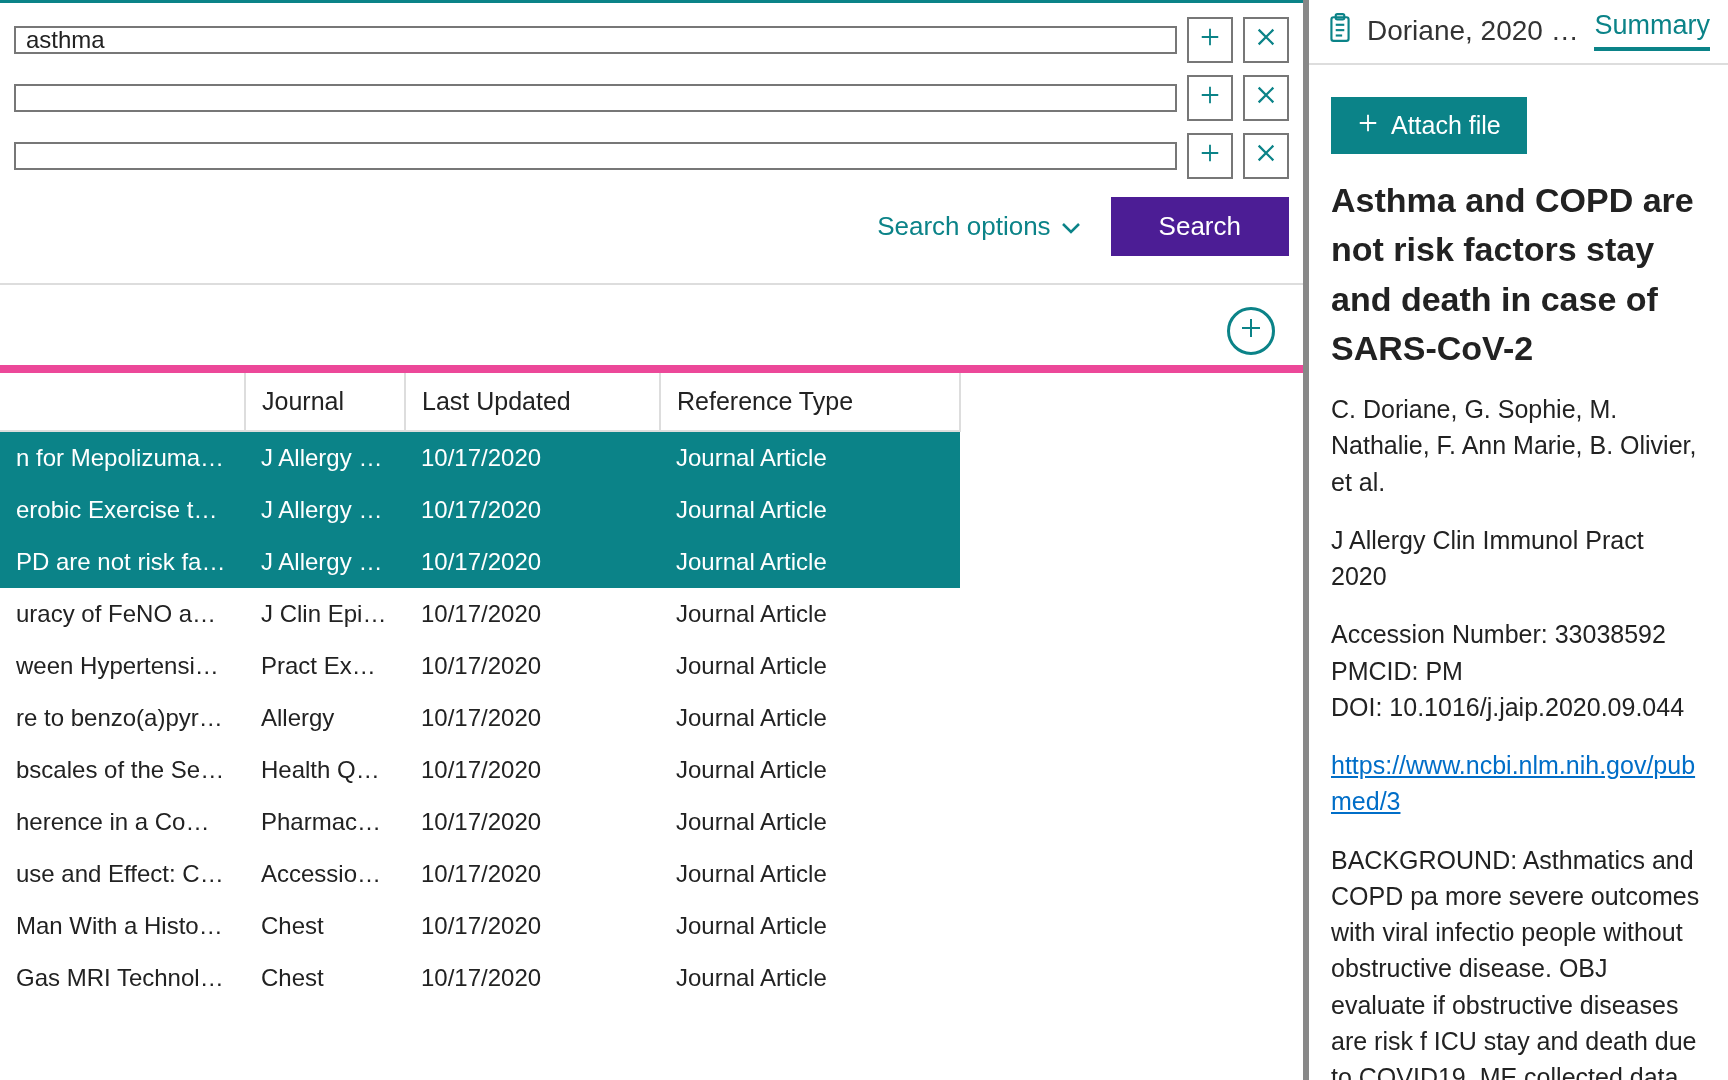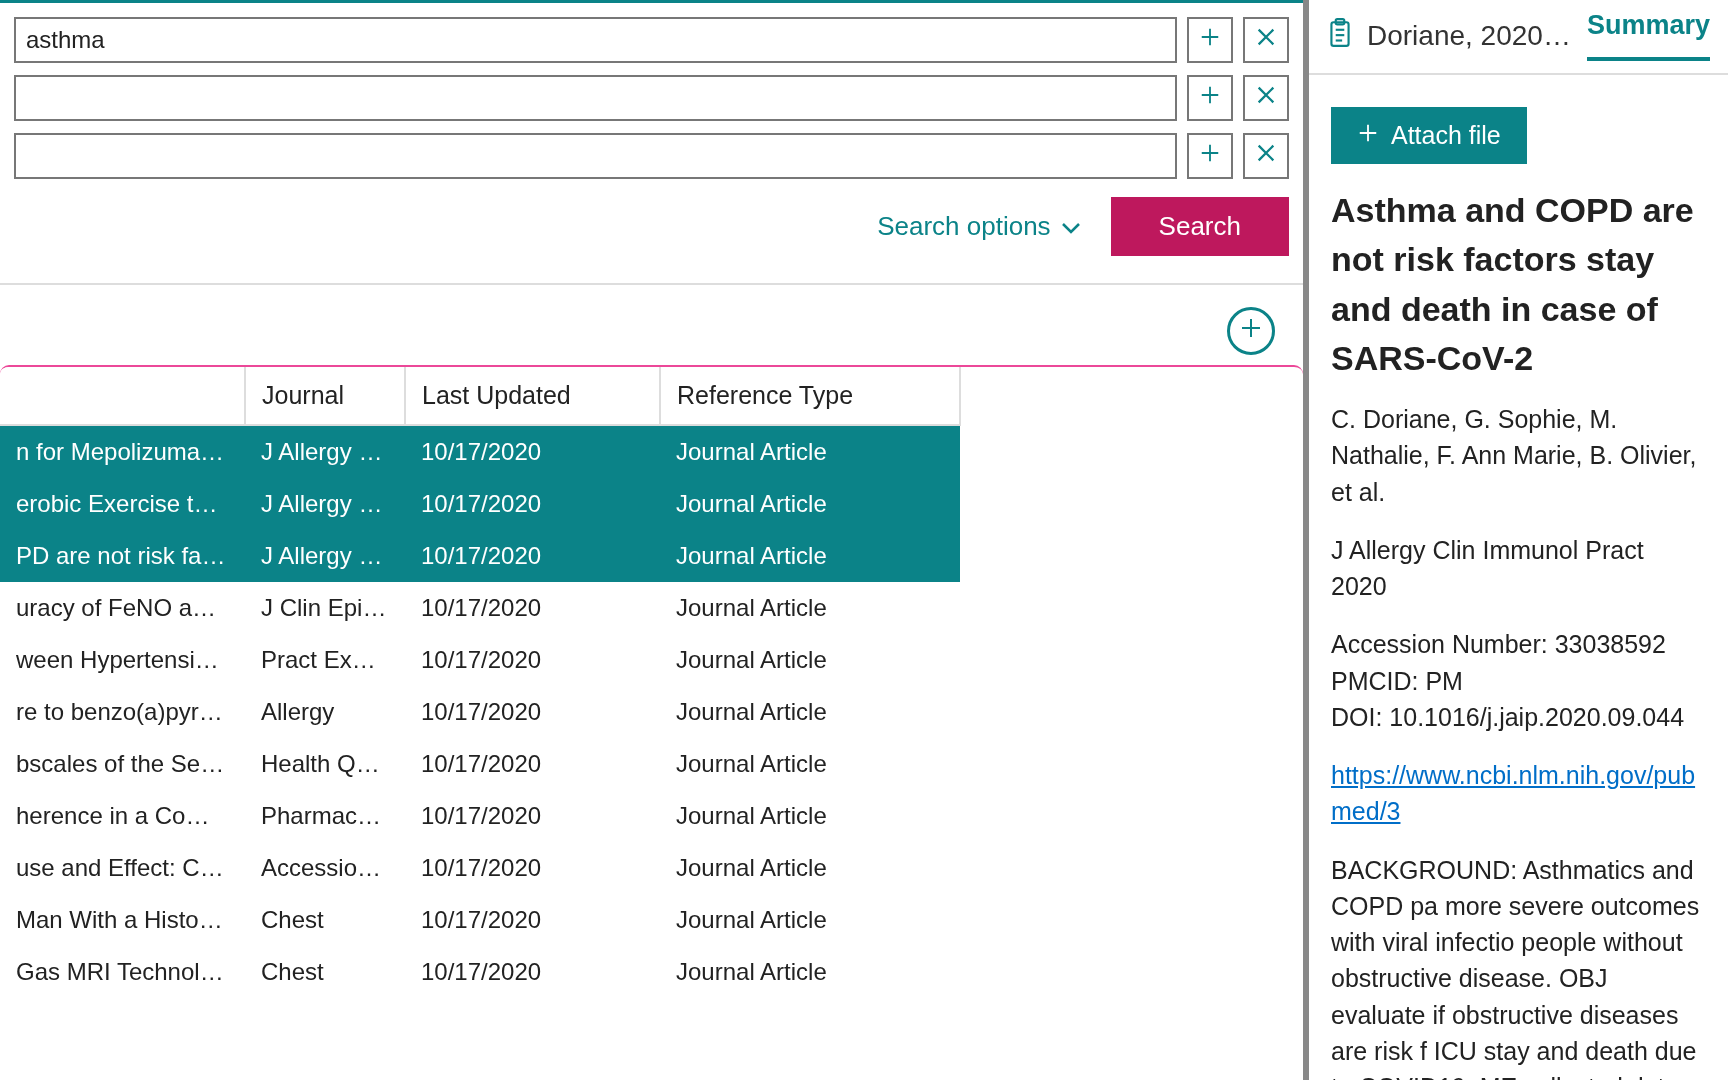--- a/index.html
+++ b/index.html
@@ -29,21 +29,21 @@
     padding: 14px 14px 0 14px;
   }
   .search-row {
     display: flex;
     align-items: center;
     gap: 10px;
     margin-bottom: 12px;
   }
   .search-input {
     flex: 1;
-    height: 46px;
+    height: 28px;
     border: 2px solid #777;
     font-size: 24px;
     padding: 8px 10px;
     color: #222;
     background: #fff;
   }
   .sq-btn {
     width: 46px;
     height: 46px;
     border: 2px solid #777;
@@ -64,21 +64,21 @@
   .search-options {
     display: flex;
     align-items: center;
     gap: 10px;
     color: #0b8388;
     font-size: 26px;
     cursor: pointer;
   }
   .search-options svg { width: 20px; height: 14px; }
   .search-btn {
-    background: #be185d;
+    background: #4c1d95;
     color: #fff;
     font-size: 26px;
     border: none;
     padding: 14px 48px;
     cursor: pointer;
   }
   .divider {
     height: 2px;
     background: #ddd;
   }
@@ -98,22 +98,21 @@
     align-items: center;
     justify-content: center;
     color: #0b8388;
     cursor: pointer;
   }
   .circle-plus svg { width: 24px; height: 24px; }
   .table-wrap {
     flex: 1;
     position: relative;
     overflow: hidden;
-    border-top: 2px solid #ec4899;
-    border-radius: 9px;
+    border-top: 8px solid #ec4899;
   }
   .table-scroll {
     position: absolute;
     inset: 0;
     overflow-y: scroll;
   }
   .table-scroll::-webkit-scrollbar { width: 20px; }
   .table-scroll::-webkit-scrollbar-track { background: #f0f0f0; }
   .table-scroll::-webkit-scrollbar-thumb { background: #c4c4c4; }
   table {
@@ -170,23 +169,23 @@
     font-size: 28px;
     color: #333;
     flex: 1;
     white-space: nowrap;
     overflow: hidden;
     text-overflow: ellipsis;
   }
   .summary-tab {
     color: #0b8388;
     font-size: 27px;
-    font-weight: 700;
+    font-weight: 400;
     border-bottom: 4px solid #0b8388;
-    padding-bottom: 16px;
+    padding-bottom: 6px;
     cursor: pointer;
   }
   .right-body {
     padding: 32px 22px 10px 22px;
     flex: 1;
     overflow: hidden;
     line-height: 1.45;
   }
   .attach-btn {
     display: inline-flex;

